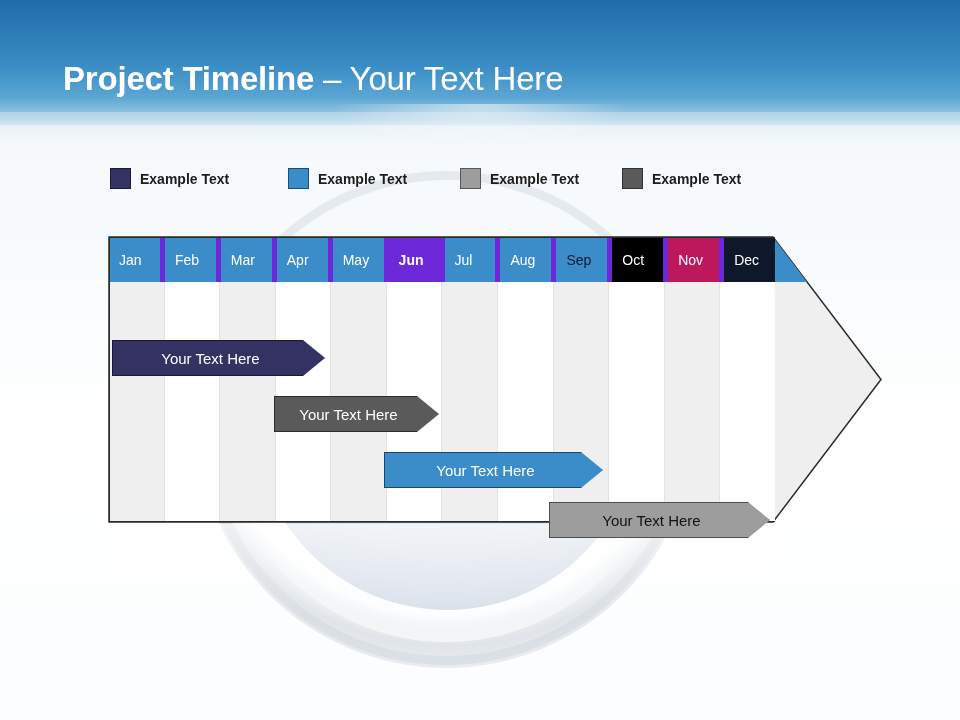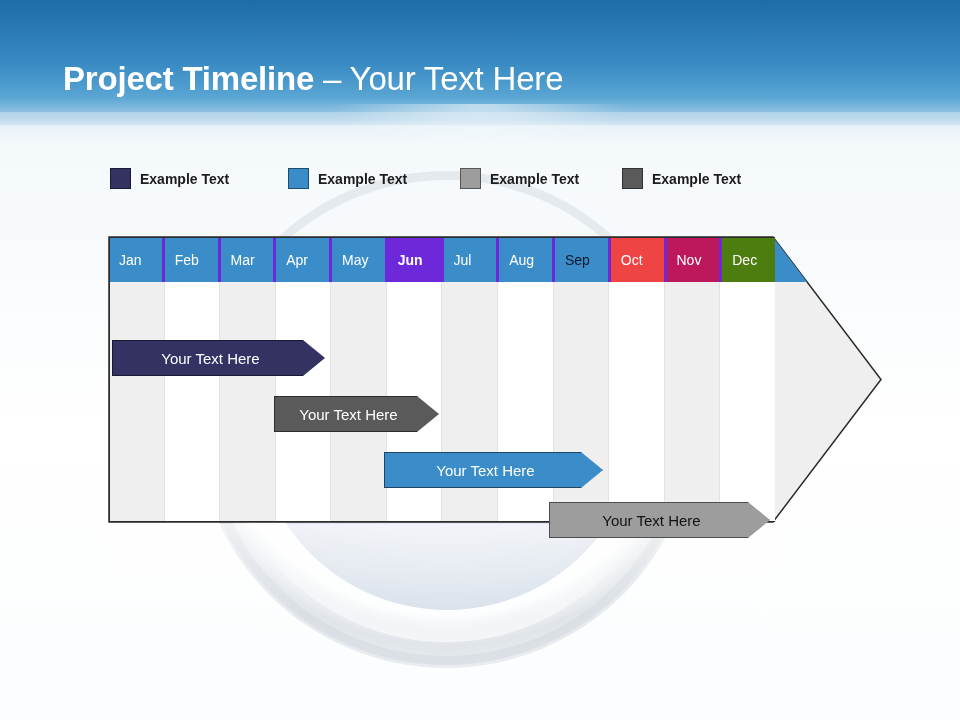--- a/index.html
+++ b/index.html
@@ -160,21 +160,21 @@
     position: absolute;
     left: 0; top: 0;
     width: 666px;
     height: 45px;
     display: flex;
     z-index: 3;
   }
   .month-cell {
     flex: 1 1 0;
     background: #3a8dc8;
-    border-right: 3px solid #6d28d9;
+    border-right: 5px solid #6d28d9;
     box-sizing: border-box;
     color: #ffffff;
     font-size: 14px;
     display: flex;
     align-items: center;
     padding-left: 10px;
   }
   .month-cell:last-child { border-right: none; }
 
   .grid-body {
@@ -300,23 +300,23 @@
     <div class="grid-head">
         <div class="month-cell" style="background: rgb(58, 141, 200); color: rgb(255, 255, 255);">Jan</div>
         <div class="month-cell" style="background: rgb(58, 141, 200); color: rgb(255, 255, 255);">Feb</div>
         <div class="month-cell" style="background: rgb(58, 141, 200); color: rgb(255, 255, 255);">Mar</div>
         <div class="month-cell" style="background: rgb(58, 141, 200); color: rgb(255, 255, 255);">Apr</div>
         <div class="month-cell" style="background: rgb(58, 141, 200); color: rgb(255, 255, 255);">May</div>
         <div class="month-cell" style="background: #6d28d9; color: rgb(255, 255, 255); font-weight: bold;">Jun</div>
         <div class="month-cell" style="background: rgb(58, 141, 200); color: rgb(255, 255, 255);">Jul</div>
         <div class="month-cell" style="background: rgb(58, 141, 200); color: rgb(255, 255, 255);">Aug</div>
         <div class="month-cell" style="background: rgb(58, 141, 200); color: #0f172a;">Sep</div>
-        <div class="month-cell" style="background: #ef4444; color: rgb(255, 255, 255);">Oct</div>
+        <div class="month-cell" style="background: #000000; color: rgb(255, 255, 255);">Oct</div>
         <div class="month-cell" style="background: #be185d; color: rgb(255, 255, 255);">Nov</div>
-        <div class="month-cell" style="background: #4d7c0f; color: rgb(255, 255, 255);">Dec</div>
+        <div class="month-cell" style="background: #0f172a; color: rgb(255, 255, 255);">Dec</div>
       </div>
     <div class="chart-frame"></div>
 
     <div class="task-bars">
         <div class="task-arrow" style="left: 3px; top: 103px; width: 213px; background: rgb(52, 50, 99); border: 1px solid rgba(0, 0, 0, 0.5);">
           <span class="task-label" style="color: rgb(255, 255, 255);">Your  Text Here</span>
         </div>
         <div class="task-arrow" style="left: 165px; top: 159px; width: 165px; background: rgb(90, 90, 90); border: 1px solid rgba(0, 0, 0, 0.5);">
           <span class="task-label" style="color: rgb(255, 255, 255);">Your  Text Here</span>
         </div>

